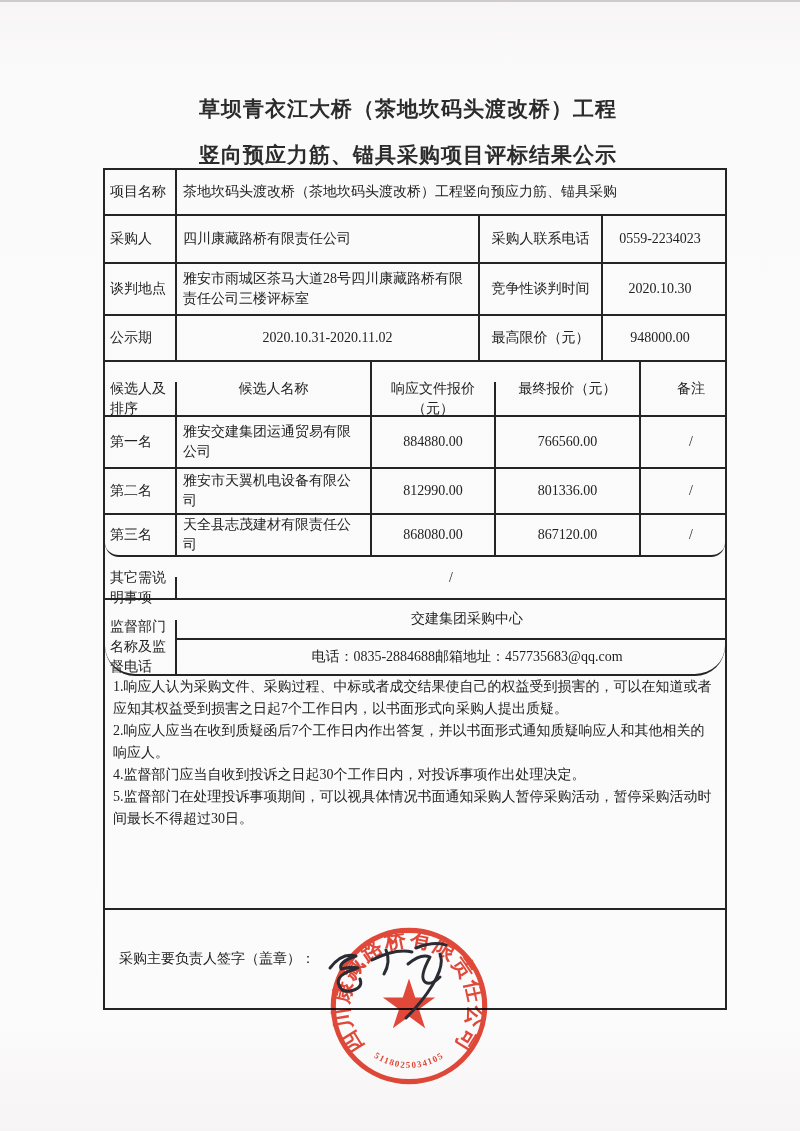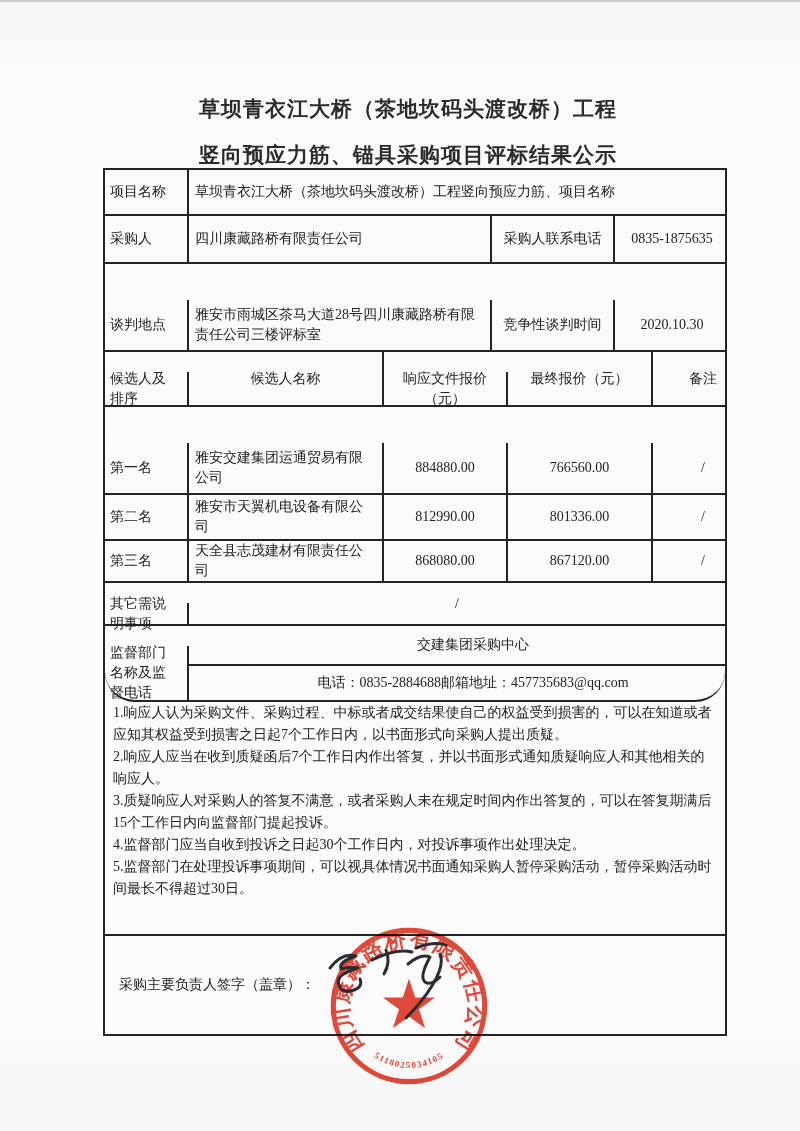--- a/index.html
+++ b/index.html
@@ -40,33 +40,33 @@
   .trow:last-child{border-bottom:none;}
   .cell{
     box-sizing:border-box;
     border-right:2px solid #242424;
     display:flex;align-items:center;
     padding:2px 6px;
     line-height:20px;
     color:#222;
   }
   .cell:last-child{border-right:none;}
-  .lab{width:84px;flex:none;padding-left:5px;}
+  .lab{width:72px;flex:none;padding-left:5px;}
   .pre{white-space:pre-line;margin-top:20px;}
   .ctr{justify-content:center;text-align:center;}
   .w-rest{flex:1;}
   .w303{width:303px;flex:none;}
   .w123{width:123px;flex:none;}
   .w114{width:114px;flex:none;}
   .w195{width:195px;flex:none;}
   .w124{width:124px;flex:none;}
   .w121{width:145px;flex:none;}
   .w100{width:100px;flex:none;}
-  .h46{height:46px;} .h48{height:48px;} .h52{height:52px;margin-top:36px;}
-  .h55{height:55px;} .h42{height:42px;} .h43{height:43px;}
+  .h46{height:46px;} .h48{height:48px;} .h52{height:52px;}
+  .h55{height:55px;} .h42{height:42px;border-radius:14px;} .h43{height:43px;}
   .h76{height:76px;border-radius:30px;} .h234{height:234px;} .h98{height:98px;margin-left:8px;}
   .subcol{flex:1;display:flex;flex-direction:column;}
   .subrow{flex:none;display:flex;align-items:center;justify-content:center;
           box-sizing:border-box;text-align:left;padding-left:32px;}
   .subrow-top{height:40px;border-bottom:2px solid #242424;}
   .subrow-bot{height:34px;}
   .objection-body{
     align-items:flex-start;
     padding:0 10px 6px 8px;
     display:block;
@@ -89,37 +89,43 @@
 
   <div class="titles">
     <div class="title-line">草坝青衣江大桥（茶地坎码头渡改桥）工程</div>
     <div class="title-line">竖向预应力筋、锚具采购项目评标结果公示</div>
   </div>
 
   <div class="doc-table">
 
     <div class="trow h46">
       <div class="cell lab">项目名称</div>
-      <div class="cell w-rest">草坝青衣江大桥（茶地坎码头渡改桥）工程竖向预应力筋、项目名称</div>
+      <div class="cell w-rest">茶地坎码头渡改桥（茶地坎码头渡改桥）工程竖向预应力筋、锚具采购</div>
     </div>
 
     <div class="trow h48">
       <div class="cell lab">采购人</div>
       <div class="cell w303">四川康藏路桥有限责任公司</div>
       <div class="cell w123 ctr">采购人联系电话</div>
-      <div class="cell w114 ctr">0835-1875635</div>
+      <div class="cell w114 ctr">0559-2234023</div>
     </div>
 
     <div class="trow h52">
       <div class="cell lab">谈判地点</div>
       <div class="cell w303">雅安市雨城区茶马大道28号四川康藏路桥有限责任公司三楼评标室</div>
       <div class="cell w123 ctr">竞争性谈判时间</div>
       <div class="cell w114 ctr">2020.10.30</div>
     </div>
 
+    <div class="trow h46">
+      <div class="cell lab">公示期</div>
+      <div class="cell w303 ctr">2020.10.31-2020.11.02</div>
+      <div class="cell w123 ctr">最高限价（元）</div>
+      <div class="cell w114 ctr">948000.00</div>
+    </div>
 
     <div class="trow h55">
       <div class="cell lab pre">候选人及
 排序</div>
       <div class="cell w195 ctr">候选人名称</div>
       <div class="cell w124 ctr pre">响应文件报价
 （元）</div>
       <div class="cell w121 ctr">最终报价（元）</div>
       <div class="cell w100 ctr">备注</div>
     </div>
@@ -161,21 +167,20 @@
       <div class="subcol">
         <div class="subrow subrow-top">交建集团采购中心</div>
         <div class="subrow subrow-bot">电话：0835-2884688邮箱地址：457735683@qq.com</div>
       </div>
     </div>
 
     <div class="trow h234">
       <div class="cell w-rest objection-body">
         <div class="objection-item">1.响应人认为采购文件、采购过程、中标或者成交结果使自己的权益受到损害的，可以在知道或者应知其权益受到损害之日起7个工作日内，以书面形式向采购人提出质疑。</div>
         <div class="objection-item">2.响应人应当在收到质疑函后7个工作日内作出答复，并以书面形式通知质疑响应人和其他相关的响应人。</div>
-        <div class="objection-item">3.质疑响应人对采购人的答复不满意，或者采购人未在规定时间内作出答复的，可以在答复期满后15个工作日内向监督部门提起投诉。</div>
         <div class="objection-item">4.监督部门应当自收到投诉之日起30个工作日内，对投诉事项作出处理决定。</div>
         <div class="objection-item">5.监督部门在处理投诉事项期间，可以视具体情况书面通知采购人暂停采购活动，暂停采购活动时间最长不得超过30日。</div>
       </div>
     </div>
 
     <div class="trow h98">
       <div class="cell w-rest">采购主要负责人签字（盖章）：</div>
     </div>
 
   </div>

